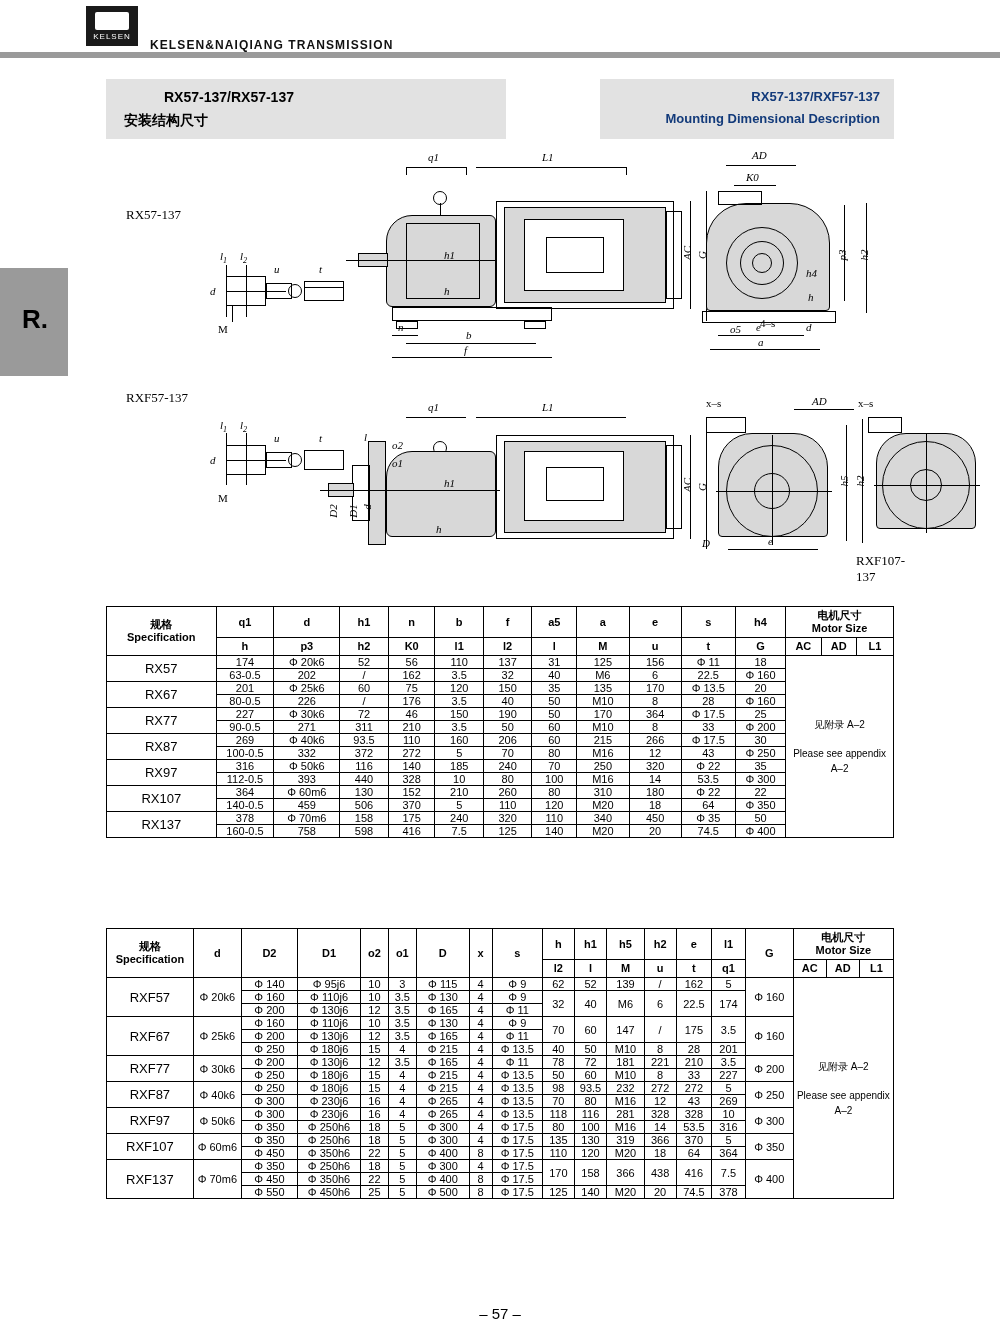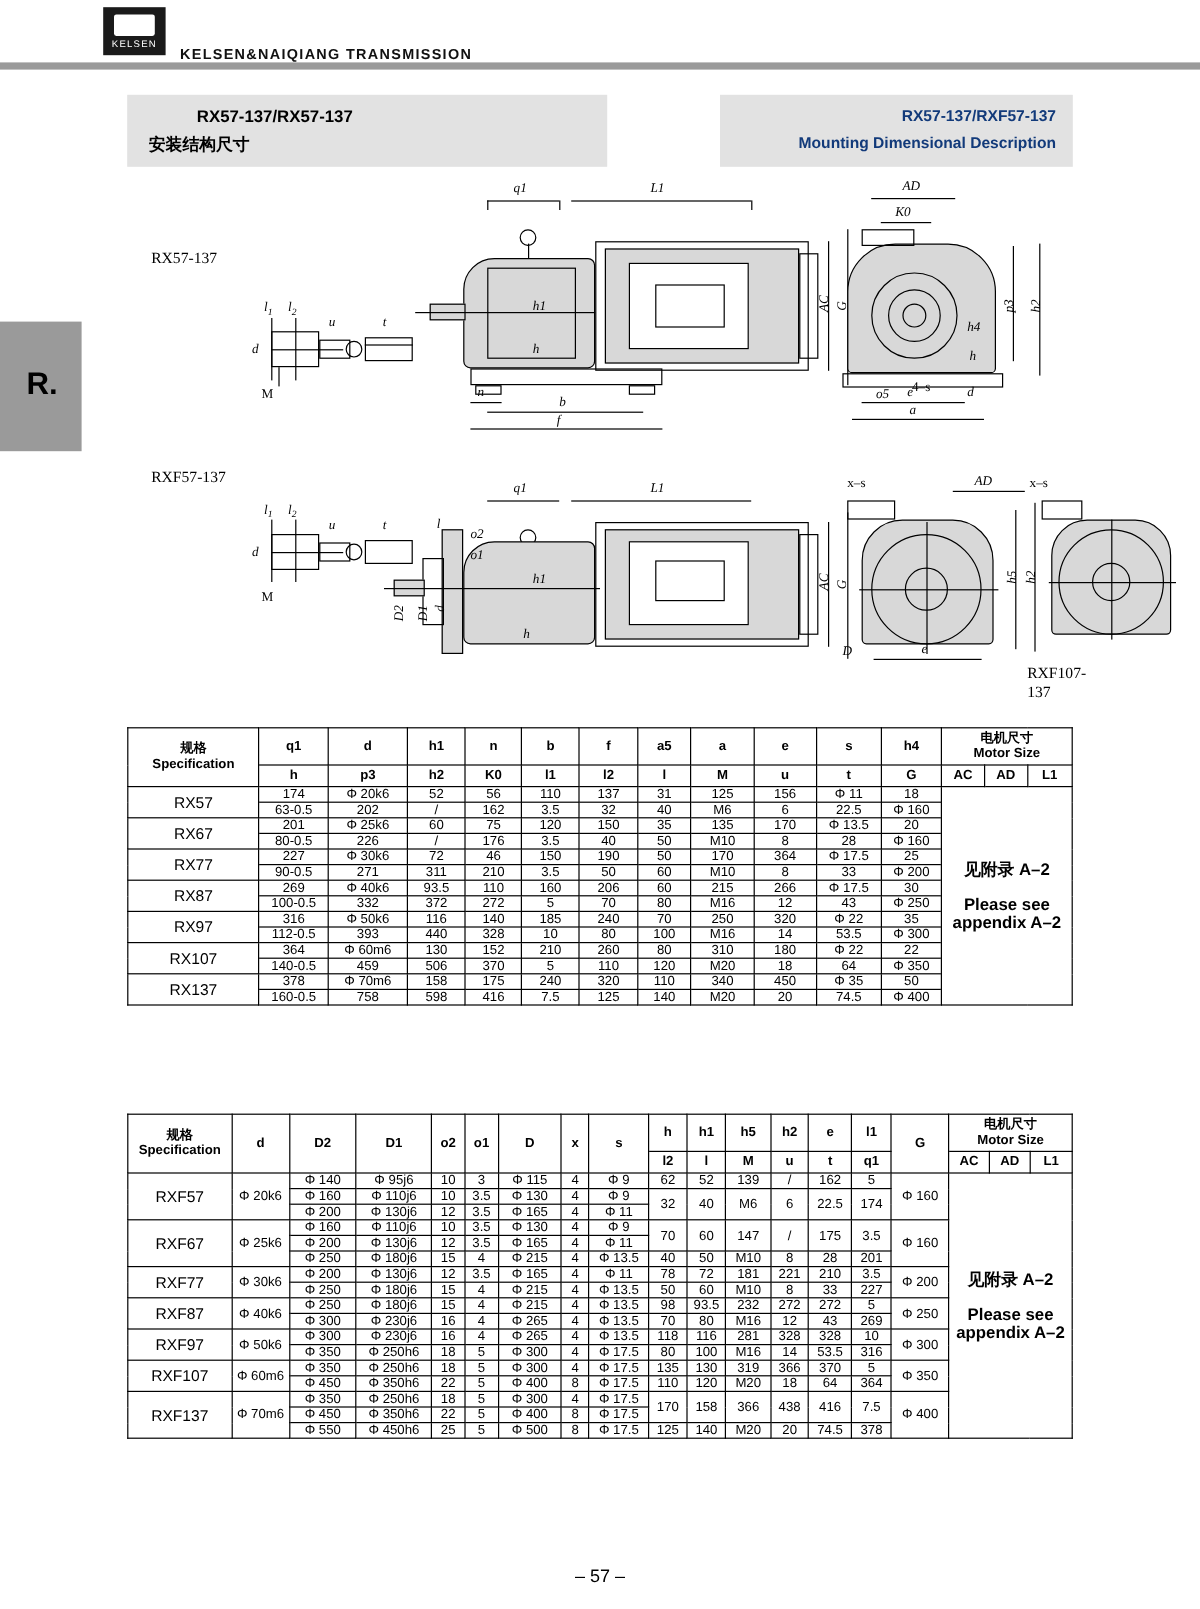--- a/index.html
+++ b/index.html
@@ -42,21 +42,21 @@
   .circ{position:absolute;border:1px solid #000;border-radius:50%;box-sizing:border-box;}
 
   
   table{border-collapse:collapse;position:absolute;font-size:11px;}
   table td,table th{border:1px solid #000;text-align:center;padding:0;font-weight:normal;}
   .t1{left:106px;top:606px;width:788px;}
   .t2{left:106px;top:928px;width:788px;}
   .hdr td{font-weight:bold;font-size:11px;line-height:13px;padding:2px 0;}
   .spec{font-size:13px;}
   .sub{font-size:8px;vertical-align:sub;}
-  .app{font-size:14px;line-height:15px;font-weight:bold;}
+  .app{font-size:10px;line-height:15px;}
   .pagenum{position:absolute;left:0;top:1305px;width:1000px;text-align:center;font-size:15px;}
 </style>
 </head>
 <body>
 
 <div class="header">
   <div class="logo-box">
     <div class="mark"></div>
     <div class="ktxt">KELSEN</div>
   </div>

